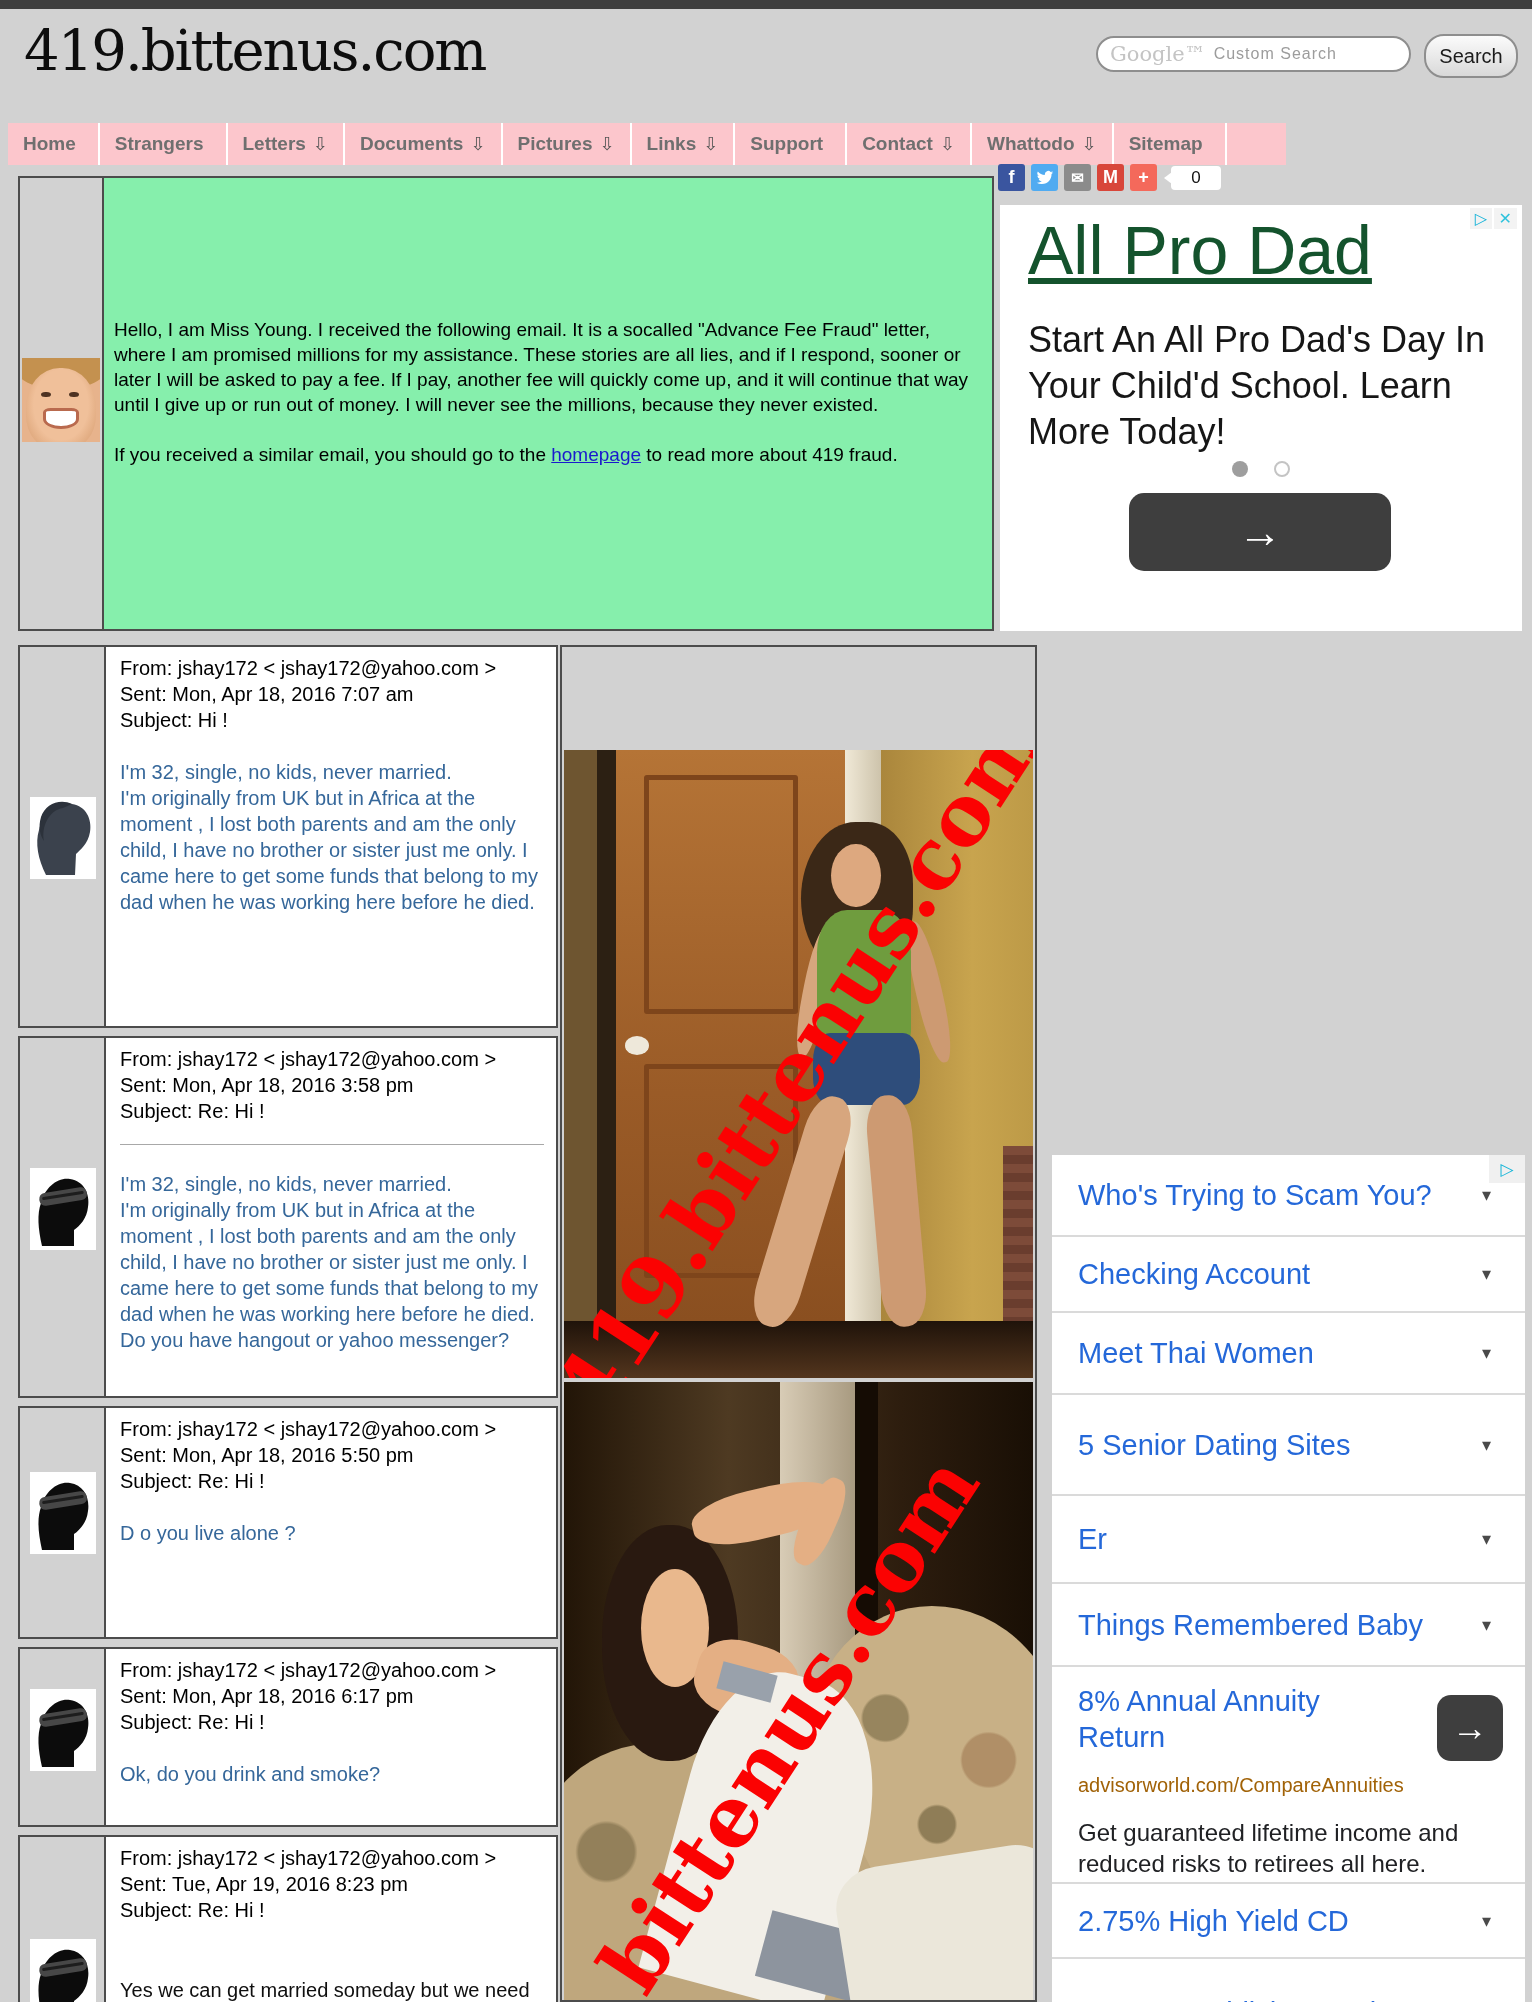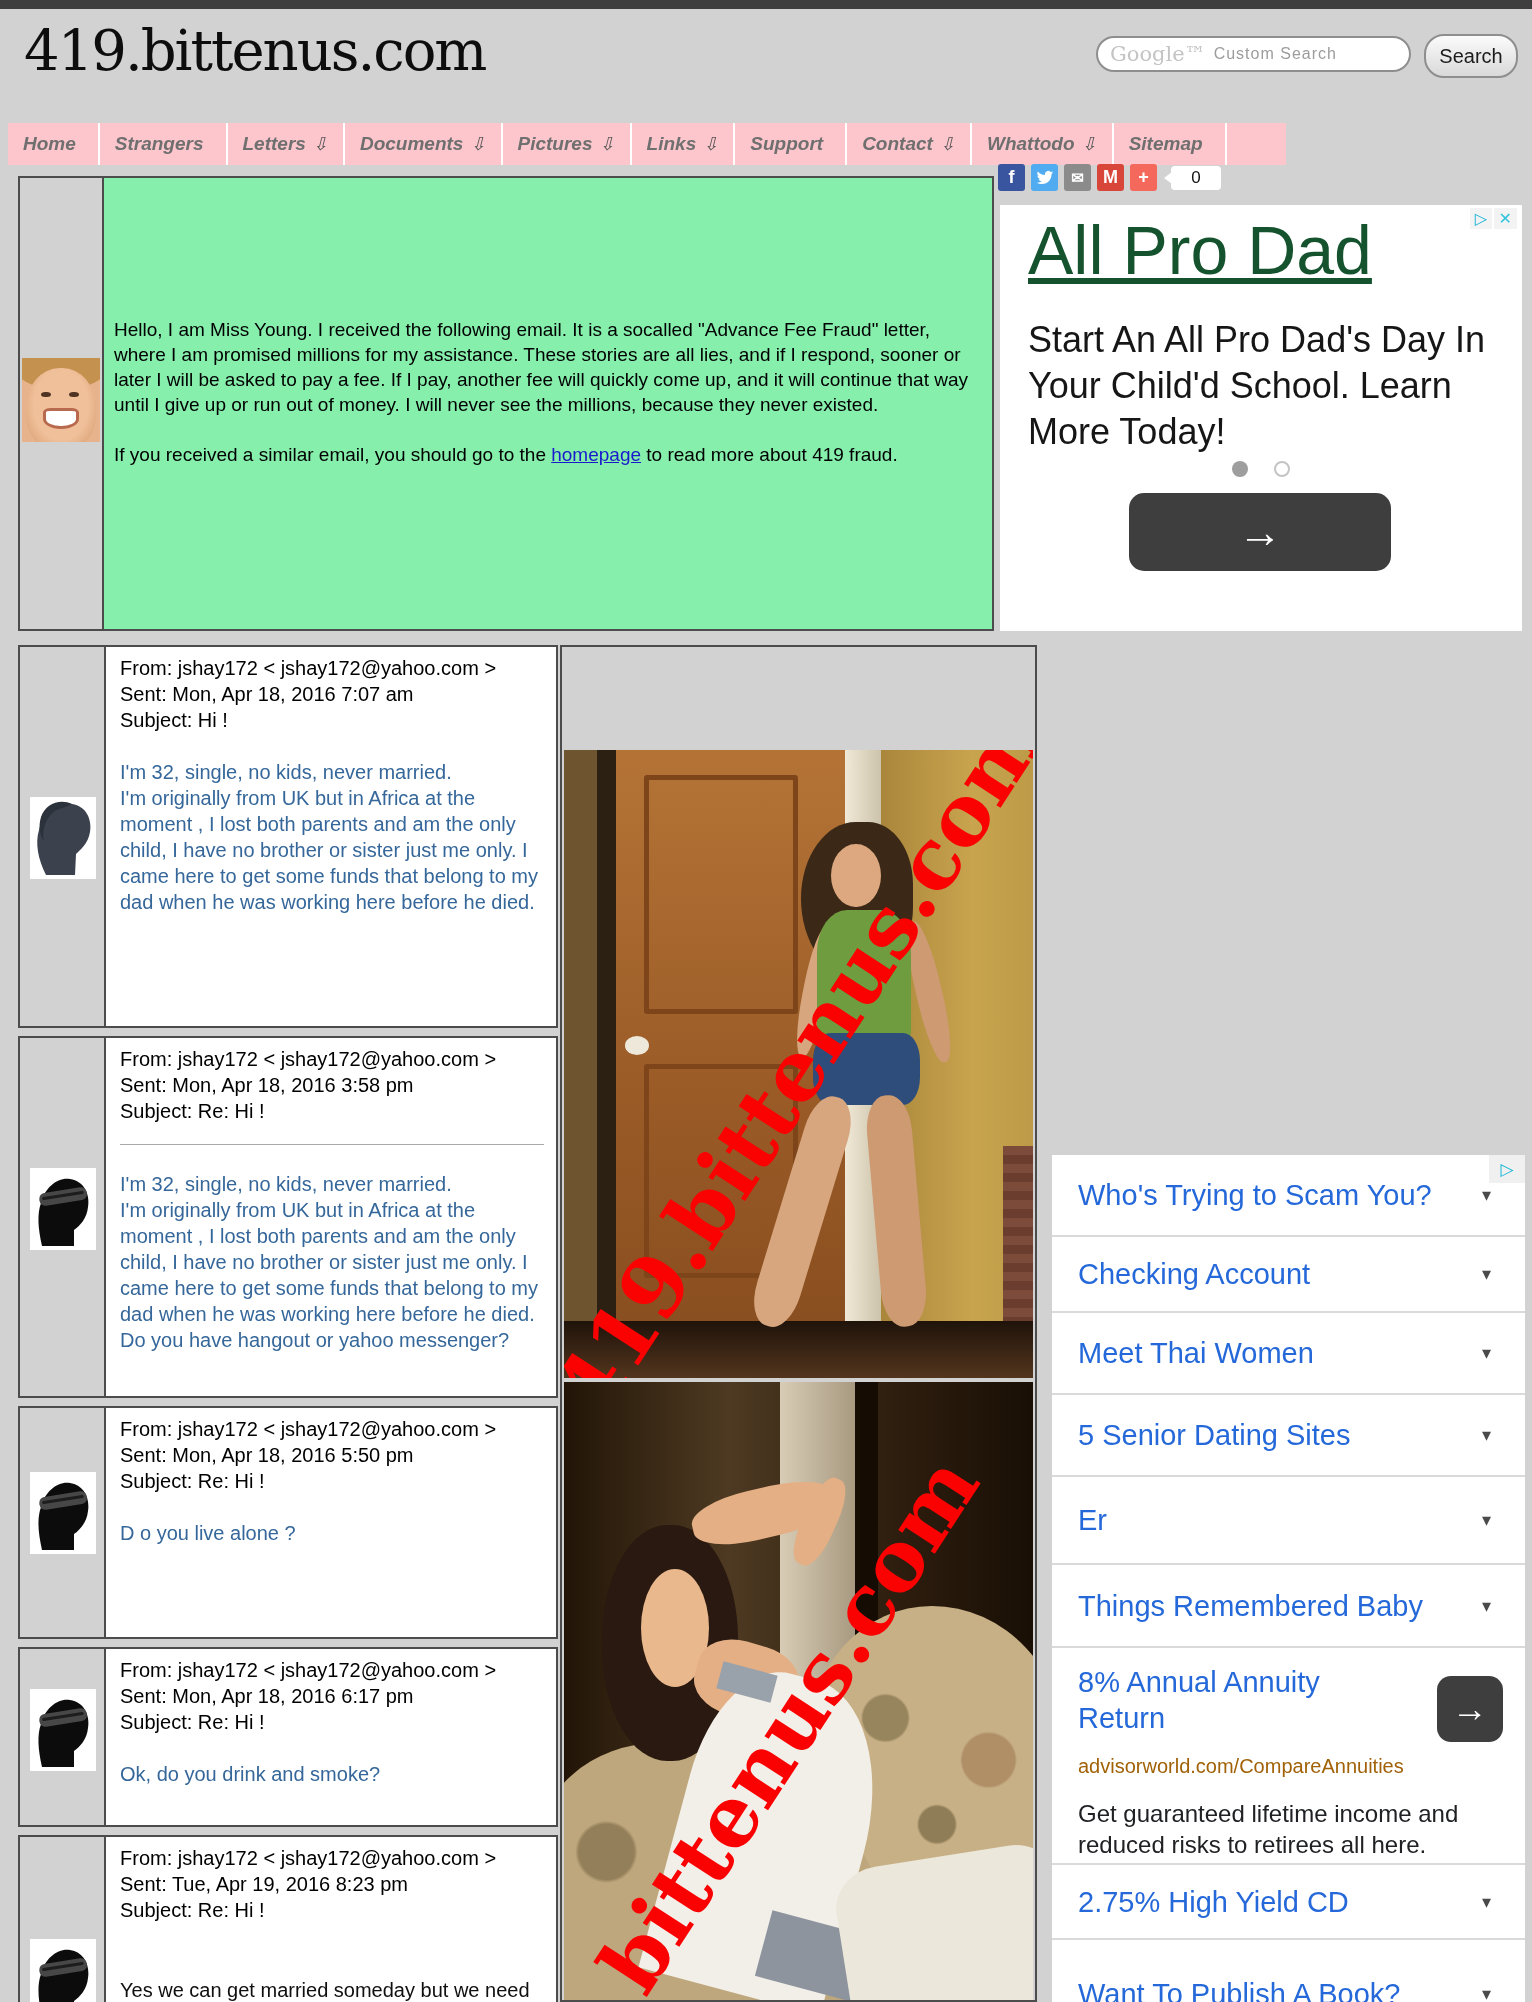--- a/index.html
+++ b/index.html
@@ -10,21 +10,21 @@
 
   .topbar { left:0; top:0; width:100%; height:9px; background:#3f3f3f; }
   .logo { left:24px; top:18px; font-family:"DejaVu Serif", serif; font-size:56px; color:#0d0d0d; letter-spacing:-2px; cursor:pointer; }
 
   .searchbox { left:1096px; top:36px; width:315px; height:36px; background:#fff; border:2px solid #8e8e8e; border-radius:18px; display:flex; align-items:center; padding:0 12px; gap:8px; }
   .searchbox .brand { font-family:"DejaVu Serif", serif; color:#c4c4c4; font-size:21px; }
   .searchbox .ph { color:#9c9c9c; font-size:16px; letter-spacing:1px; }
   .searchbtn { left:1424px; top:34px; width:94px; height:44px; border:2px solid #8e8e8e; border-radius:20px; background:linear-gradient(#fbfbfb,#d9d9d9); display:flex; align-items:center; justify-content:center; font-size:20px; color:#1c1c1c; cursor:pointer; }
 
   .nav { left:8px; top:123px; width:1278px; height:42px; background:#fcc6cc; display:flex; }
-  .nav-item { display:flex; align-items:center; gap:7px; padding:0 15px; border-right:2px solid #fff; color:#6f6f6f; font-weight:bold; font-size:19px; cursor:pointer; white-space:nowrap;font-style:italic; }
+  .nav-item { display:flex; align-items:center; gap:7px; padding:0 15px; border-right:2px solid #fff; color:#6f6f6f; font-weight:bold; font-size:19px; cursor:pointer; white-space:nowrap; }
   .nav-item .arr { color:#565656; font-weight:normal; font-size:18px; }
   .nav-fill { flex:1; }
 
   .share { left:998px; top:164px; display:flex; align-items:center; gap:6px; }
   .sicon { width:27px; height:27px; display:flex; align-items:center; justify-content:center; color:#fff; font-weight:bold; font-size:18px; border-radius:3px; cursor:pointer; }
   .fb { background:#3a559f; }
   .tw { background:#50abf1; }
   .ml { background:#8b8b8b; font-size:15px; }
   .gm { background:#d8463a; }
   .pl { background:#f4695b; }
@@ -338,21 +338,21 @@
       <span class="caret">▾</span>
     </div>
     <div class="sb-item" style="height:76px">
       <span>Checking Account</span>
       <span class="caret">▾</span>
     </div>
     <div class="sb-item" style="height:82px">
       <span>Meet Thai Women</span>
       <span class="caret">▾</span>
     </div>
-    <div class="sb-item" style="height:82px">
+    <div class="sb-item" style="height:101px">
       <span>5 Senior Dating Sites</span>
       <span class="caret">▾</span>
     </div>
     <div class="sb-item" style="height:88px">
       <span>Er</span>
       <span class="caret">▾</span>
     </div>
     <div class="sb-item" style="height:83px">
       <span>Things Remembered Baby</span>
       <span class="caret">▾</span>

